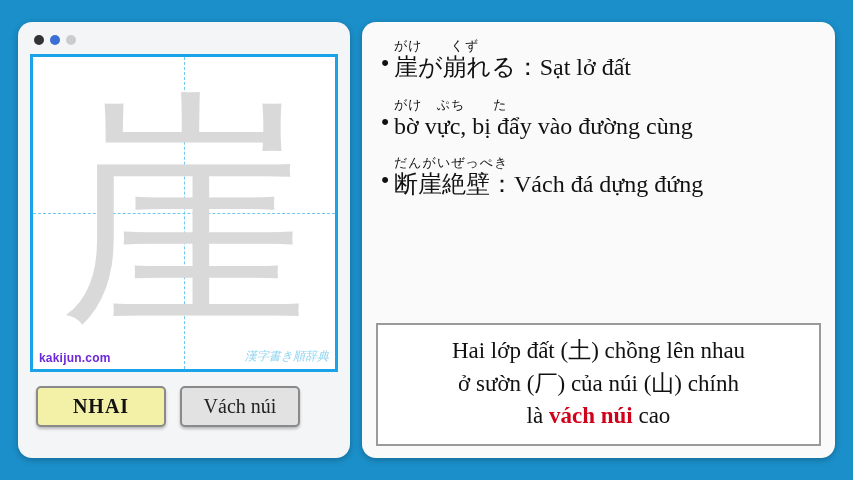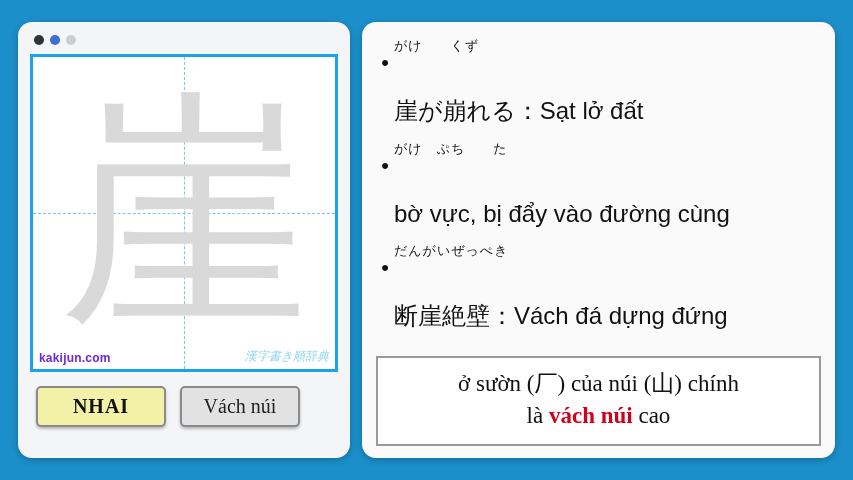--- a/index.html
+++ b/index.html
@@ -180,22 +180,21 @@
   }
   .furigana-line {
     height: 14px;
     font-family: "DejaVu Sans", sans-serif;
     font-size: 13px;
     color: #111111;
     letter-spacing: 1px;
     white-space: pre;
   }
   .ex-text {
-    font-family: Liberation Sans, sans-serif;
-    margin-top: 44px;
+    font-family: Liberation Serif, serif;
   }
 
   .note-box {
     border: 2px solid #9a9a9a;
     background: #ffffff;
     padding: 10px 12px 12px 12px;
     text-align: center;
     font-family: "Liberation Serif", serif;
     font-size: 23px;
     line-height: 1.4;
@@ -259,19 +258,20 @@
         <span class="bullet">•</span>
         <div class="ex-body">
           <div class="furigana-line">だんがいぜっぺき</div>
           <div class="ex-text"><span>断崖絶壁：</span><span>Vách đá dựng đứng</span></div>
         </div>
       </li>
 
     </ul>
 
     <div class="note-box">
+      <div>Hai lớp đất (土) chồng lên nhau</div>
       <div>ở sườn (厂) của núi (山) chính</div>
       <div><span>là </span><span class="note-highlight">vách núi</span><span> cao</span></div>
     </div>
 
   </div>
 
 </div>
 
 </body></html>

